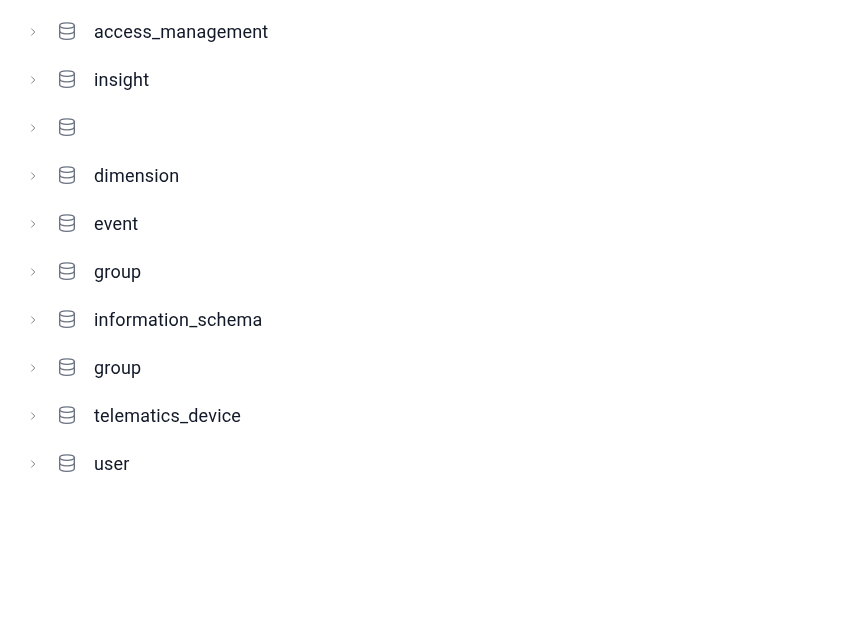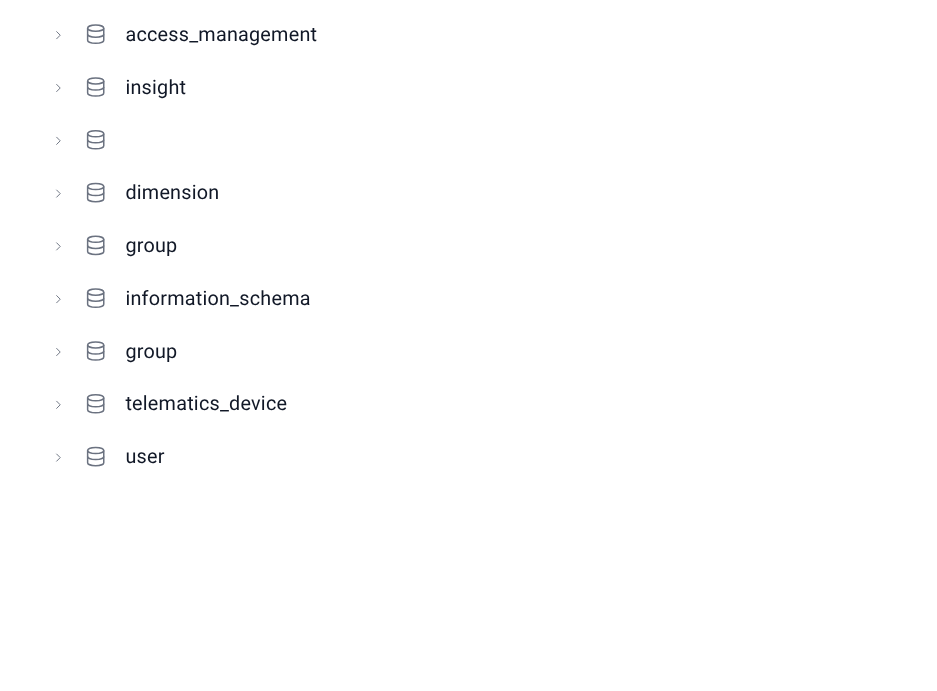--- a/index.html
+++ b/index.html
@@ -26,21 +26,21 @@
       user-select: none;
     }
     .tree-row.root {
       background: #f1f3f5;
       border-left: 4px solid #1971c2;
       padding-left: 24px;
       border-top-right-radius: 4px;
       border-bottom-right-radius: 4px;
     }
     .tree-row.child {
-      padding-left: 44px;
+      padding-left: 24px;
       margin-top: 11px;
     }
     .chevron {
       width: 18px;
       height: 18px;
       display: inline-flex;
       align-items: center;
       justify-content: center;
       flex-shrink: 0;
       color: #6b7280;
@@ -139,20 +139,35 @@
             <polyline points="9 18 15 12 9 6"></polyline>
           </svg>
         </span>
         <span class="icon">
           <svg width="22" height="22" viewBox="0 0 24 24">
             <ellipse cx="12" cy="5" rx="8" ry="3"></ellipse>
             <path d="M4 5v6c0 1.66 3.58 3 8 3s8-1.34 8-3V5"></path>
             <path d="M4 11v6c0 1.66 3.58 3 8 3s8-1.34 8-3v-6"></path>
           </svg>
         </span>
+        <span class="label">event</span>
+      </div>
+      <div class="tree-row child">
+        <span class="chevron">
+          <svg width="14" height="14" viewBox="0 0 24 24">
+            <polyline points="9 18 15 12 9 6"></polyline>
+          </svg>
+        </span>
+        <span class="icon">
+          <svg width="22" height="22" viewBox="0 0 24 24">
+            <ellipse cx="12" cy="5" rx="8" ry="3"></ellipse>
+            <path d="M4 5v6c0 1.66 3.58 3 8 3s8-1.34 8-3V5"></path>
+            <path d="M4 11v6c0 1.66 3.58 3 8 3s8-1.34 8-3v-6"></path>
+          </svg>
+        </span>
         <span class="label">group</span>
       </div>
       <div class="tree-row child">
         <span class="chevron">
           <svg width="14" height="14" viewBox="0 0 24 24">
             <polyline points="9 18 15 12 9 6"></polyline>
           </svg>
         </span>
         <span class="icon">
           <svg width="22" height="22" viewBox="0 0 24 24">

